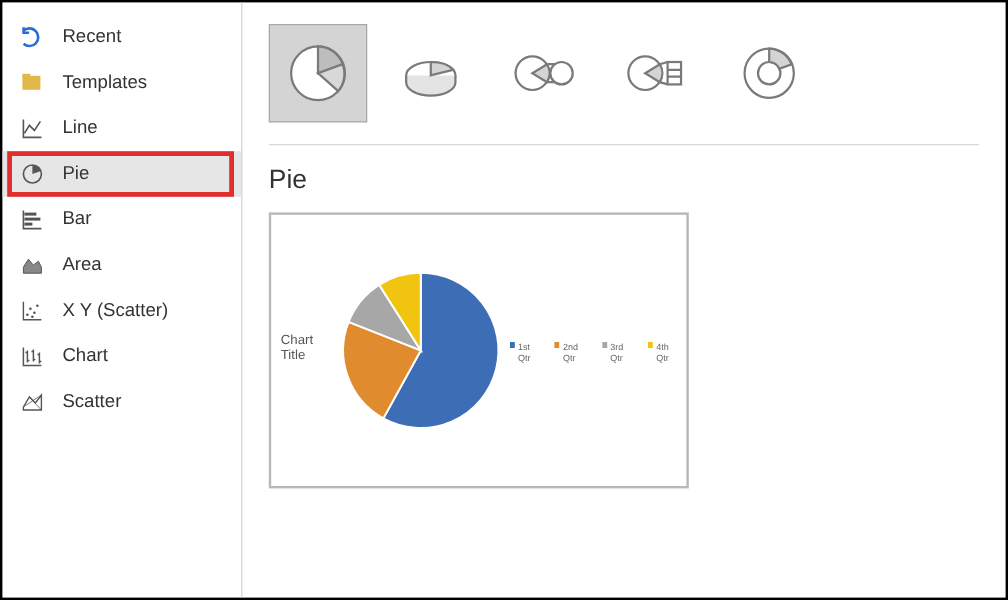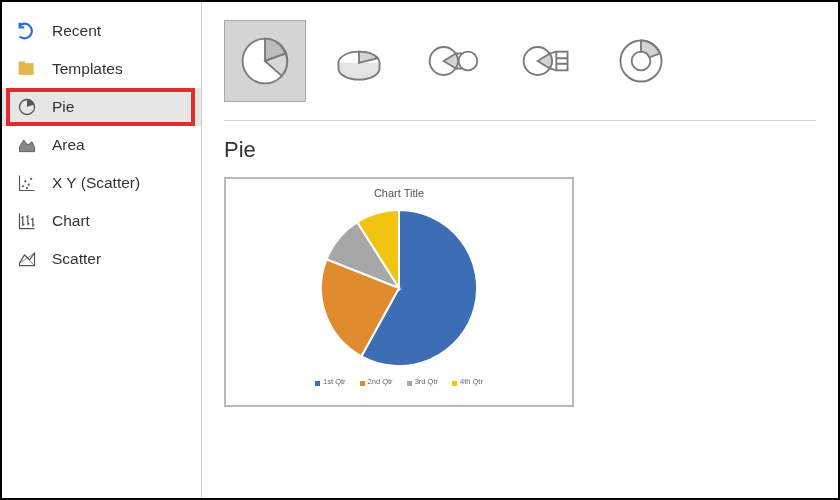--- a/index.html
+++ b/index.html
@@ -81,38 +81,38 @@
     font-size: 22px;
     color: #333;
     margin: 16px 0 14px 0;
   }
   .preview {
     width: 350px;
     height: 230px;
     border: 2px solid #b8b8b8;
     background: #fff;
     display: flex;
-    flex-direction: column;
+    flex-direction: row;
     align-items: center;
     padding: 8px;
   }
   .preview .chart-title {
     font-size: 11px;
     color: #555;
     margin-bottom: 4px;
   }
   .preview svg { width: 180px; height: 170px; }
   .legend {
     display: flex;
     gap: 14px;
     margin-top: 4px;
   }
   .legend-item {
     display: flex;
-    align-items: flex-end;
+    align-items: flex-start;
     gap: 3px;
     font-size: 7.5px;
     color: #666;
   }
   .legend-item .sw { width: 5px; height: 5px; }
 </style>
 </head>
 <body>
 
 <div class="sidebar">
@@ -131,31 +131,51 @@
     <span class="icon">
       <svg viewBox="0 0 24 24" width="20" height="20">
           <rect x="2" y="5" width="18" height="14" fill="#e3b84a"></rect>
           <rect x="2" y="3" width="8" height="4" fill="#e3b84a"></rect>
         </svg>
     </span>
     <span class="label">Templates</span>
   </div>
 
 
+  <div class="sidebar-item">
+    <span class="icon">
+      <svg viewBox="0 0 24 24" width="20" height="20">
+          <path d="M3 3 V21 H21" stroke="#555" stroke-width="1.6" fill="none"></path>
+          <path d="M4 17 L9 9 L14 14 L20 5" stroke="#555" stroke-width="1.6" fill="none"></path>
+        </svg>
+    </span>
+    <span class="label">Line</span>
+  </div>
 
   <div class="sidebar-item selected highlighted">
     <span class="icon">
       <svg viewBox="0 0 24 24" width="20" height="20">
           <circle cx="12" cy="12" r="9" stroke="#555" stroke-width="1.6" fill="none"></circle>
           <path d="M12 12 L12 3 A9 9 0 0 1 20.5 9 Z" fill="#555"></path>
         </svg>
     </span>
     <span class="label">Pie</span>
   </div>
 
+  <div class="sidebar-item">
+    <span class="icon">
+      <svg viewBox="0 0 24 24" width="20" height="20">
+          <path d="M3 3 V21 H21" stroke="#555" stroke-width="1.6" fill="none"></path>
+          <rect x="4" y="5" width="12" height="3" fill="#555"></rect>
+          <rect x="4" y="10" width="16" height="3" fill="#555"></rect>
+          <rect x="4" y="15" width="8" height="3" fill="#555"></rect>
+        </svg>
+    </span>
+    <span class="label">Bar</span>
+  </div>
 
   <div class="sidebar-item">
     <span class="icon">
       <svg viewBox="0 0 24 24" width="20" height="20">
           <path d="M3 20 L3 14 L8 6 L13 12 L18 8 L21 14 L21 20 Z" fill="#888" stroke="#555" stroke-width="1"></path>
         </svg>
     </span>
     <span class="label">Area</span>
   </div>
 

